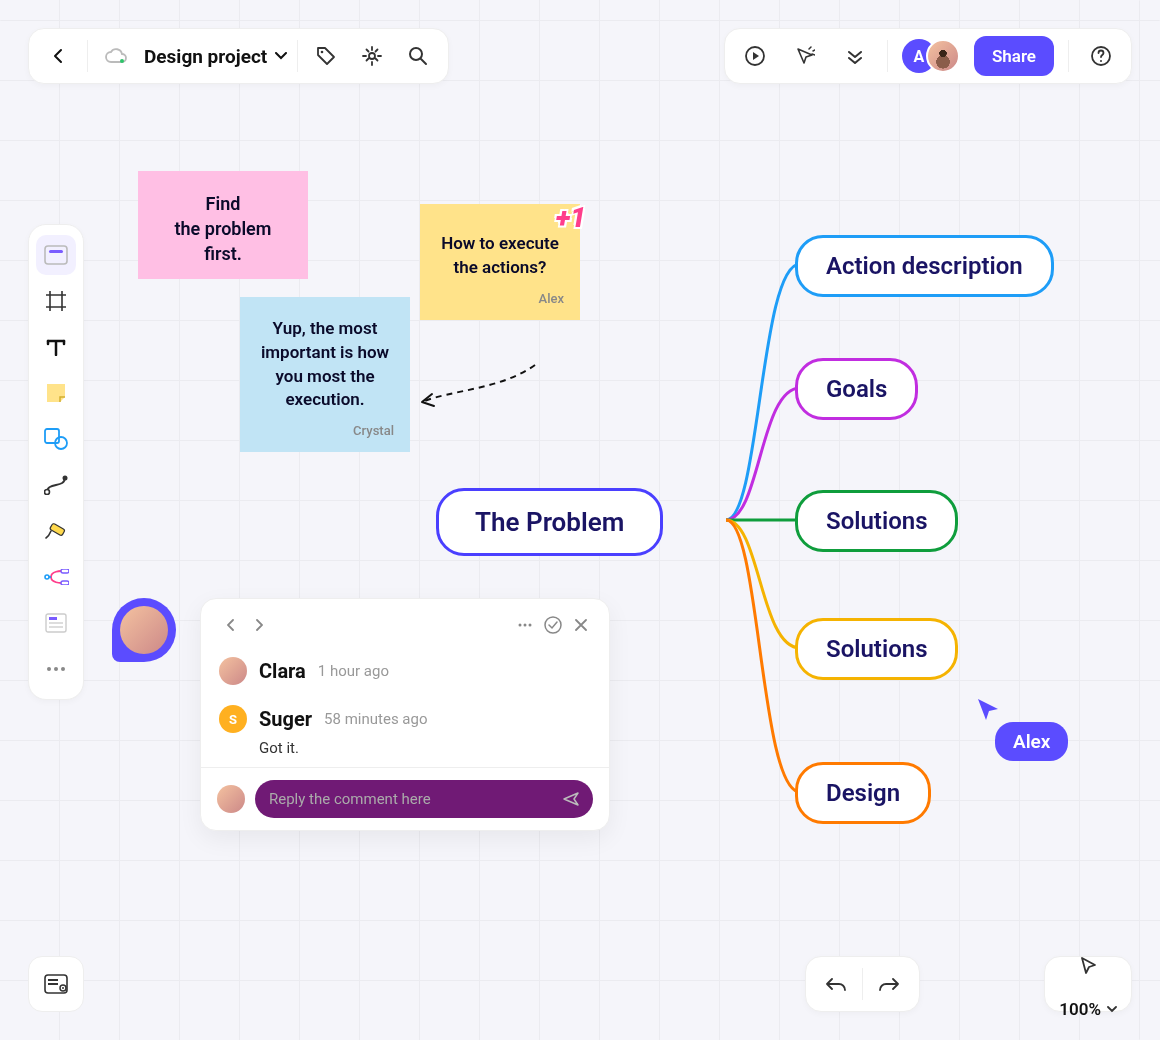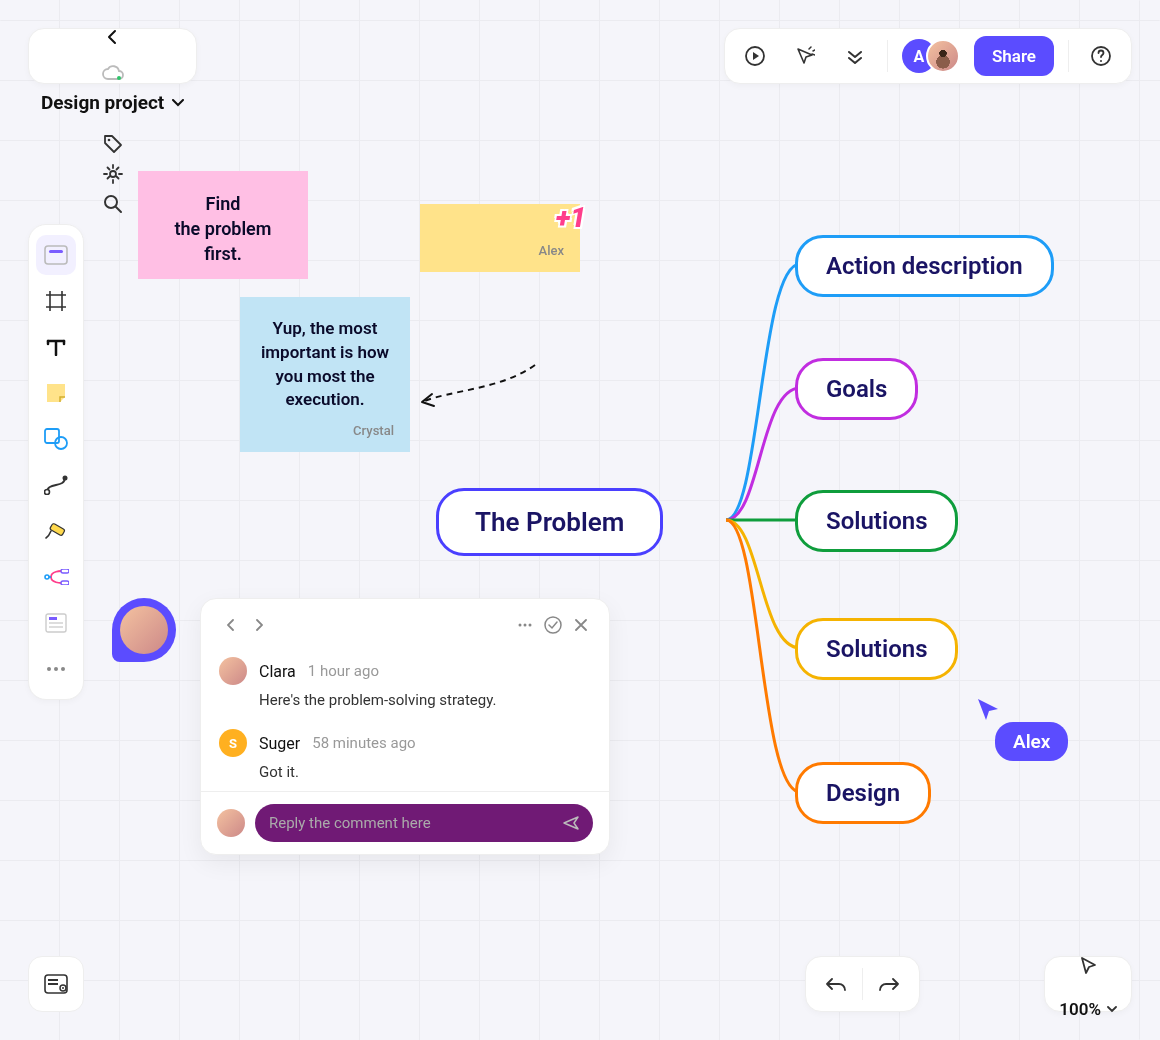--- a/index.html
+++ b/index.html
@@ -22,21 +22,21 @@
 .bar {
   position: absolute;
   background: #fff;
   border: 1px solid #eee;
   border-radius: 16px;
   display: flex;
   align-items: center;
   height: 56px;
   box-shadow: 0 2px 6px rgba(0,0,0,.03);
 }
-.top-left { top: 28px; left: 28px; padding: 0 12px; gap: 10px; flex-direction: column; }
+.top-left { top: 28px; left: 28px; padding: 0 12px; gap: 10px; }
 .top-right { top: 28px; right: 28px; padding: 0 12px; gap: 14px; }
 .iconbtn {
   width: 36px; height: 36px;
   display: flex; align-items: center; justify-content: center;
   border-radius: 10px; cursor: pointer;
   color: #333;
 }
 .divider { width: 1px; height: 32px; background: #eee; }
 .proj-title { font-size: 19px; font-weight: 700; color: #111; display: flex; align-items: center; gap: 8px; }
 .share-btn {
@@ -148,21 +148,21 @@
   display: flex; justify-content: space-between; align-items: center;
   padding: 0 18px 10px;
 }
 .comment-head .nav { display: flex; gap: 4px; }
 .comment-head .acts { display: flex; gap: 8px; align-items: center; }
 .comment {
   padding: 10px 18px;
 }
 .comment .row { display: flex; gap: 12px; align-items: center; }
 .comment .small-av { width: 28px; height: 28px; border-radius: 50%; flex-shrink:0; }
-.comment .name { font-weight: 400; font-size: 16px; color:#111;}
+.comment .name { font-weight: 700; font-size: 20px; color:#111;}
 .comment .time { font-size: 15px; color: #999; }
 .comment .body { margin-left: 40px; margin-top: 6px; font-size: 15px; color: #333; }
 .reply-area {
   border-top: 1px solid #eee; padding: 12px 16px;
   display: flex; gap: 10px; align-items: center;
 }
 .reply-input {
   flex: 1; background: #701a75; border-radius: 20px;
   padding: 10px 14px; font-size: 15px; color: #aaa;
   display:flex; justify-content:space-between; align-items:center;
@@ -337,20 +337,21 @@
 <div class="note note-pink">
   <div style="white-space:pre-line">Find
 the problem first.</div>
 </div>
 <div class="note note-blue" style="font-size:17px;">
   <div>Yup, the most important is how you most the execution.</div>
   <div class="author">Crystal</div>
 </div>
 <div class="note note-yellow" style="font-size:17px;padding-top:28px;">
   <div class="plus1">+1</div>
+  <div>How to execute the actions?</div>
   <div class="author">Alex</div>
 </div>
 
 <svg style="position:absolute;left:410px;top:360px" width="140" height="120">
   <path d="M125 5 C 90 30, 40 30, 12 42" fill="none" stroke="#111" stroke-width="2" stroke-dasharray="6 5"></path>
   <path d="M12 42 l10 -8 m-10 8 l12 4" fill="none" stroke="#111" stroke-width="2" stroke-linecap="round"></path>
 </svg>
 
 <svg style="position:absolute;left:720px;top:240px" width="120" height="590">
   <path d="M6 280 C 40 280, 40 24, 80 24" fill="none" stroke="#1e9df7" stroke-width="3"></path>
@@ -407,21 +408,20 @@
           </svg>
         </div>
     </div>
   </div>
   <div class="comment">
     <div class="row">
       <div class="small-av" style="background:linear-gradient(135deg,#f4c2a0,#c88)"></div>
       <span class="name">Clara</span>
       <span class="time">1 hour ago</span>
     </div>
-    <div class="body">Here's the problem-solving strategy.</div>
   </div>
   <div class="comment">
     <div class="row">
       <div class="small-av" style="background:#ffb020;color:#fff;display:flex;align-items:center;justify-content:center;font-size:13px;font-weight:700">S</div>
       <span class="name">Suger</span>
       <span class="time">58 minutes ago</span>
     </div>
     <div class="body">Got it.</div>
   </div>
   <div class="reply-area">

